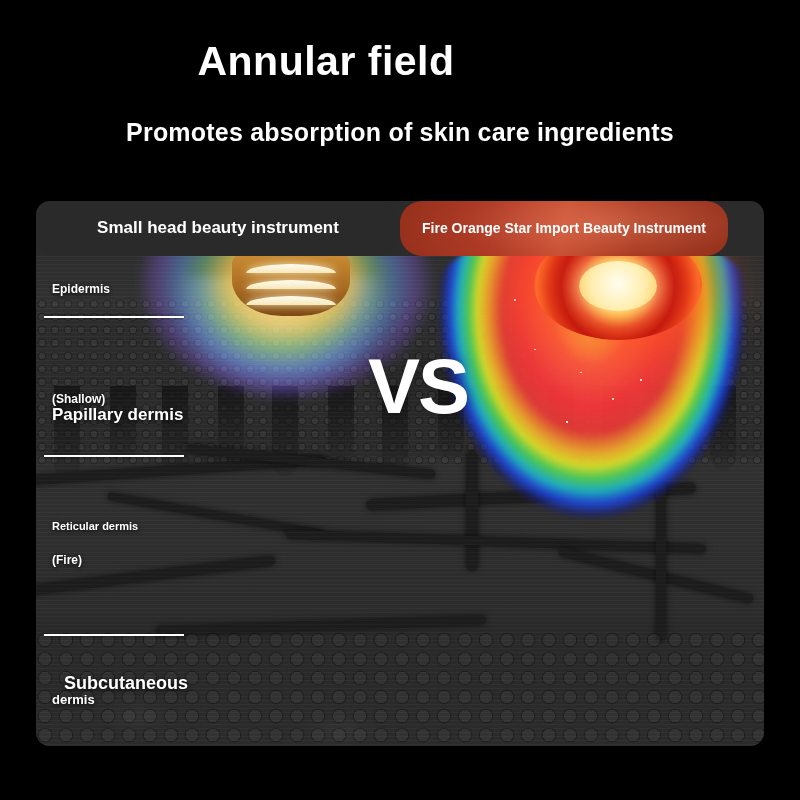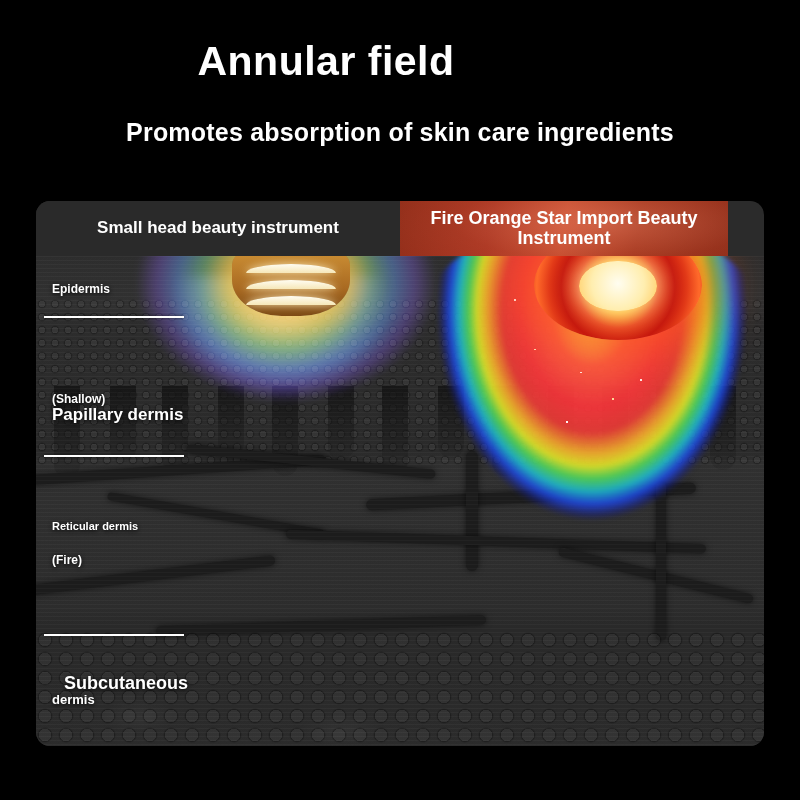--- a/index.html
+++ b/index.html
@@ -28,25 +28,25 @@
     position: absolute; left: 36px; top: 201px;
     width: 728px; height: 545px;
     border-radius: 14px; overflow: hidden;
     background: #2b2b2b;
   }
 
   
   .tabs { position: absolute; left: 0; top: 0; width: 100%; height: 55px; display: flex; z-index: 30; }
   .tab {
     display: flex; align-items: center; justify-content: center;
-    color: #fff; font-weight: 700; text-align: center; line-height: 1.1;
+    color: #fff; font-weight: 700; text-align: center; line-height: 1.1; border-radius: 22px;
   }
   .tab-left { width: 364px; background: #2a2a2a; font-size: 17px; }
   .tab-right {
-    width: 328px; font-size: 18px;
+    width: 328px; font-size: 14px;
     background:
       radial-gradient(120% 180% at 62% 40%, rgba(255,150,120,.40) 0%, rgba(255,120,90,.10) 38%, rgba(0,0,0,0) 70%),
       linear-gradient(100deg, #8f2c18 0%, #a63420 28%, #c0492c 50%, #9c3119 72%, #8a2a16 100%);
   }
 
   
   .skin {
     position: absolute; left: 0; top: 55px; width: 100%; height: 490px;
     overflow: hidden;
     background:
@@ -240,20 +240,21 @@
       <div class="heat-right"></div>
       <div class="sparkle"></div>
 
       <div class="device-left">
         <span style="top:10px"></span>
           <span style="top:26px"></span>
           <span style="top:42px"></span>
       </div>
       <div class="device-right"></div>
 
+      <div class="vs">VS</div>
 
       <div class="divider" style="top:60px;width:140px"></div>
       <div class="divider" style="top:199px;width:140px"></div>
       <div class="divider" style="top:378px;width:140px"></div>
 
       <div class="lbl sm" style="left:16px;top:26px">Epidermis</div>
 
       <div class="lbl md" style="left:16px;top:105px">Papillary dermis</div>
       <div class="lbl sm" style="left:16px;top:136px">(Shallow)</div>
 

